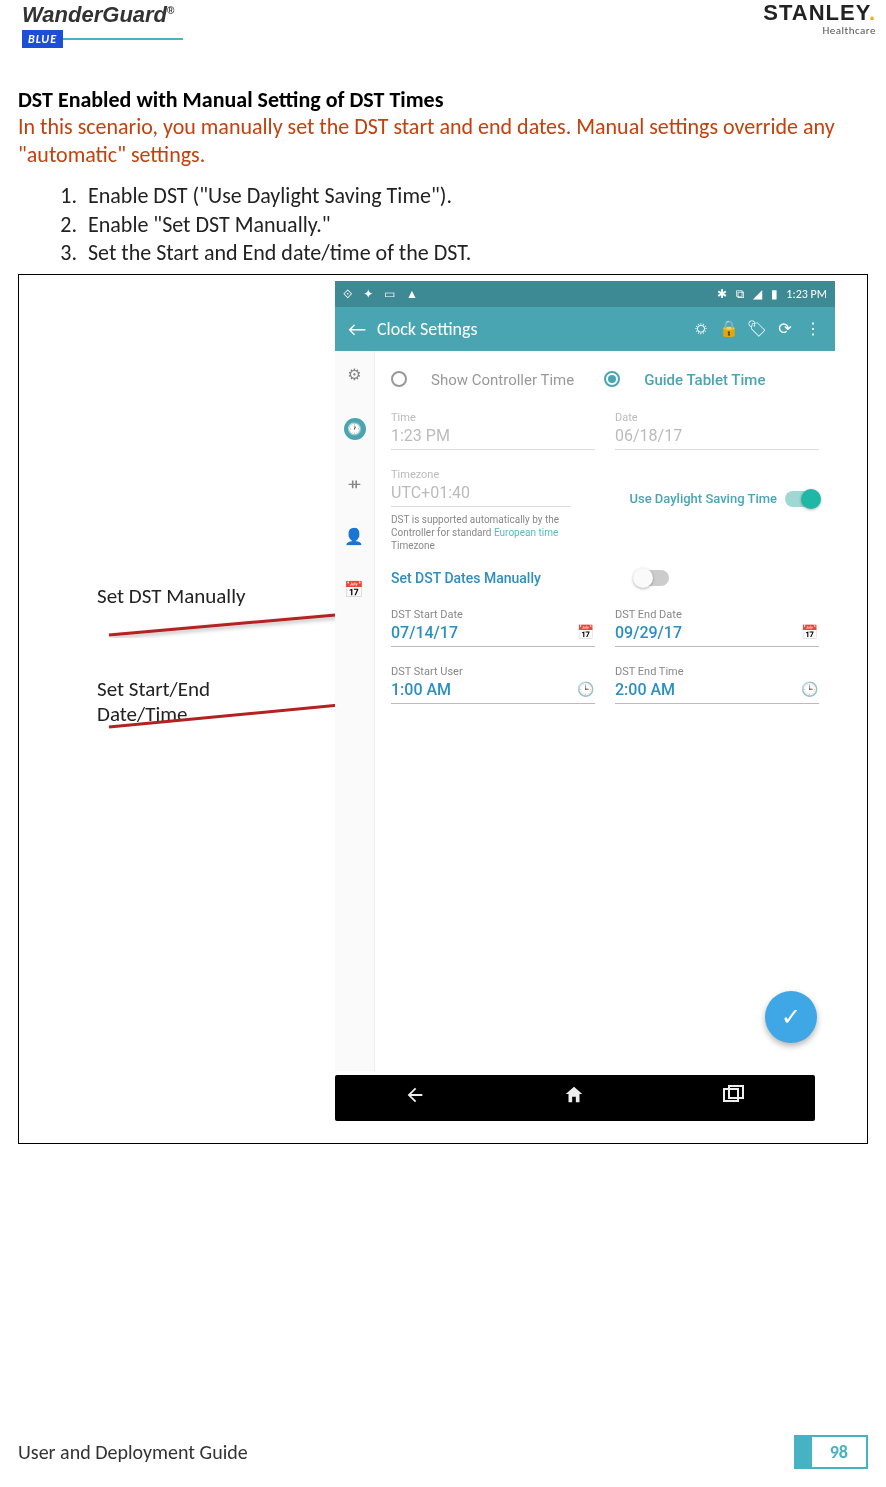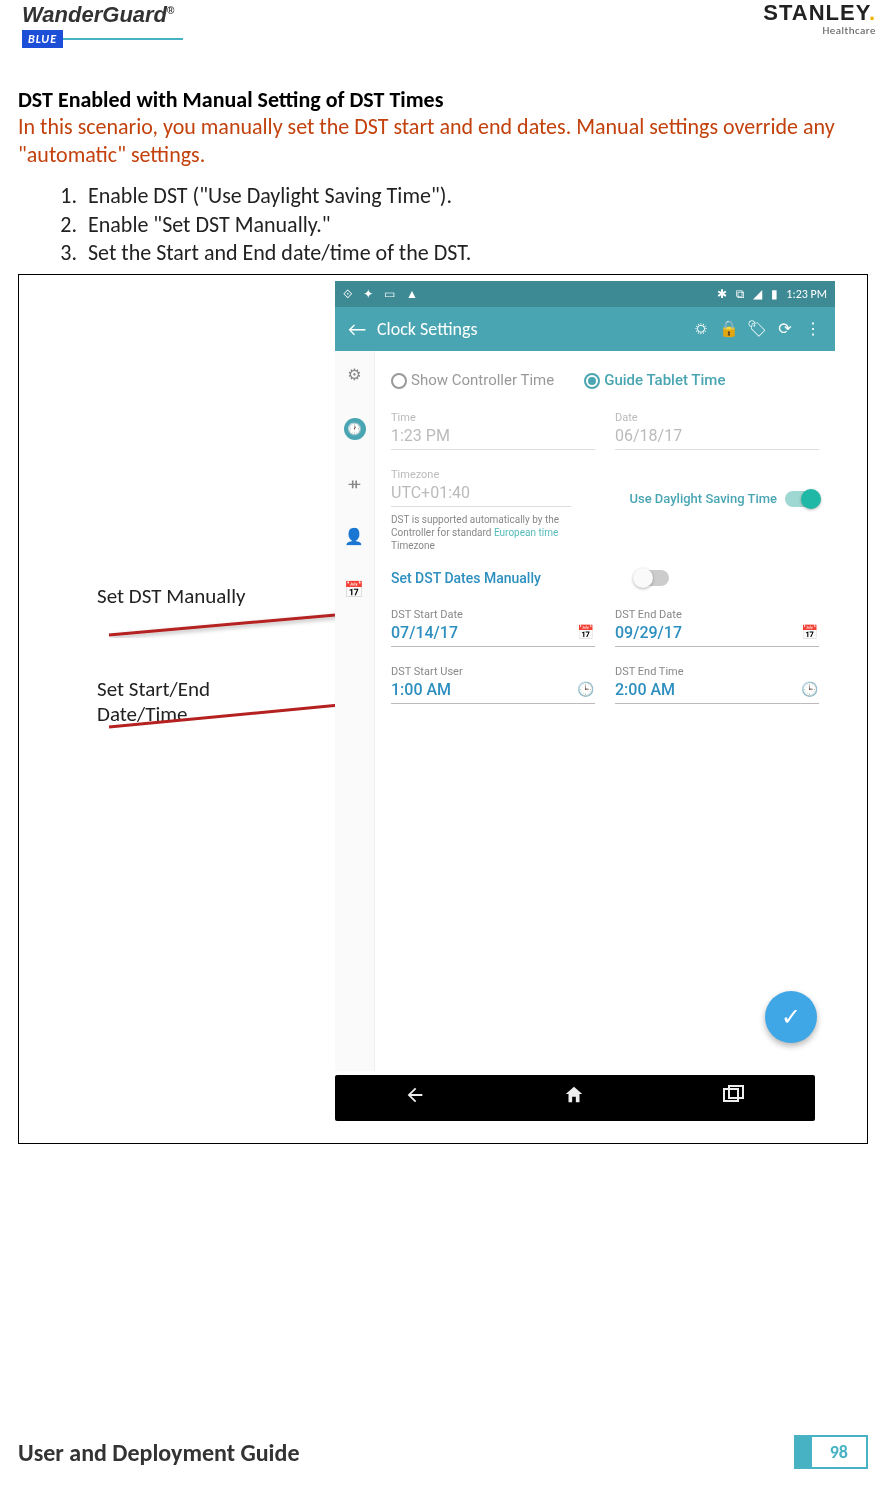--- a/index.html
+++ b/index.html
@@ -53,21 +53,21 @@
   .appbar .title{ flex:1; padding-left:6px; font-weight:500;}
   .appbar .action{ width:28px; text-align:center; font-size:16px;}
   
   .phone-body { display:flex; height:720px; }
   .side-rail { width:40px; background:#fafafa; border-right:1px solid #eee; display:flex; flex-direction:column; align-items:center; padding-top:14px; gap:34px; color:#888;}
   .side-rail .ic{ font-size:16px;}
   .side-rail .ic.active{ color:#fff; background:#49a5b2; border-radius:50%; width:22px; height:22px; display:flex; align-items:center; justify-content:center; font-size:12px;}
   .settings-pane { flex:1; padding:14px 16px; font-family: Roboto, Arial, sans-serif; }
   
   .radio-row{ display:flex; gap:30px; margin:6px 0 22px 0; align-items:center;}
-  .radio-item{ display:flex; align-items:flex-end; gap:4px; font-size:15px; color:#999;}
+  .radio-item{ display:flex; align-items:flex-start; gap:24px; font-size:15px; color:#999;}
   .radio-item.active{ color:#49a5b2; font-weight:500;}
   .radio-circle{ width:16px; height:16px; border:2px solid #999; border-radius:50%; display:inline-flex; align-items:center; justify-content:center;}
   .radio-item.active .radio-circle{ border-color:#49a5b2;}
   .radio-item.active .radio-circle::after{ content:""; width:8px; height:8px; background:#49a5b2; border-radius:50%;}
   
   .field-row{ display:flex; gap:20px; margin-bottom:18px;}
   .field{ flex:1;}
   .field .lbl{ font-size:11px; color:#bbb; margin-bottom:2px;}
   .field .val{ font-size:16px; color:#bbb; border-bottom:1px solid #ddd; padding-bottom:4px;}
   .field.enabled .lbl{ color:#888;}
@@ -91,21 +91,21 @@
   .tz-row .field{ flex:none; width:180px;}
   .tz-row .dst-toggle{ flex:1; display:flex; align-items:center; justify-content:flex-end; gap:8px;}
   .tz-row .dst-toggle .lbl2{ font-size:13px; color:#49a5b2; font-weight:500;}
   
   .fab{ position:absolute; right:18px; bottom:78px; width:52px; height:52px; border-radius:50%; background:#3fa7e6; color:#fff; display:flex; align-items:center; justify-content:center; font-size:24px; box-shadow:0 3px 6px rgba(0,0,0,.3);}
   
   .navbar{ position:absolute; bottom:0; left:0; right:20px; height:46px; background:#000; display:flex; align-items:center; justify-content:space-around; color:#ddd; font-size:20px; border-radius:2px;}
   .navbar .nbtn svg{ fill:#eee;}
   
   .footer{ position:absolute; bottom:18px; left:18px; right:18px; display:flex; align-items:center; justify-content:space-between;}
-  .footer .guide{ font-size:24px; font-weight:700; color:#333;}
+  .footer .guide{ font-size:20px; font-weight:400; color:#333;}
   .footer .pageno{ background:#fff; border:2px solid #46b2c3; border-left-width:18px; color:#46b2c3; font-weight:800; font-size:18px; padding:4px 18px;}
 </style>
 </head>
 <body>
 
 <div class="page-header">
   <div class="wg-logo">
     <span class="wg-word"><span>WanderGuard</span><span class="reg">®</span></span>
   </div>
   <div class="wg-blue-bar">

